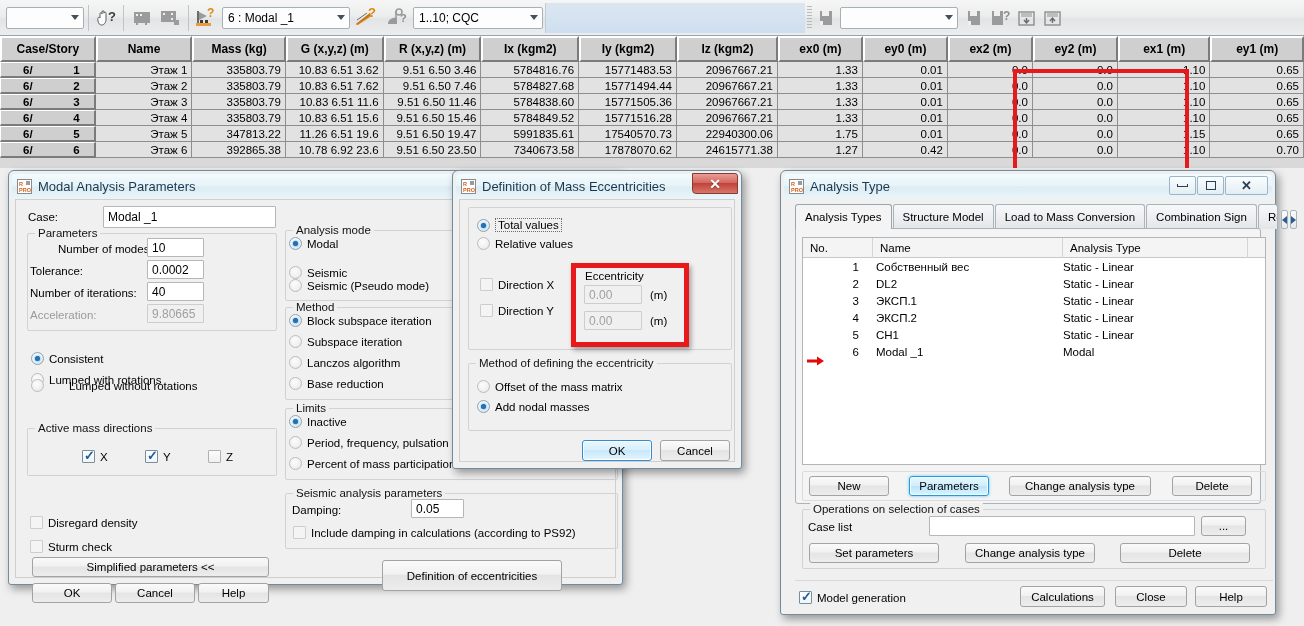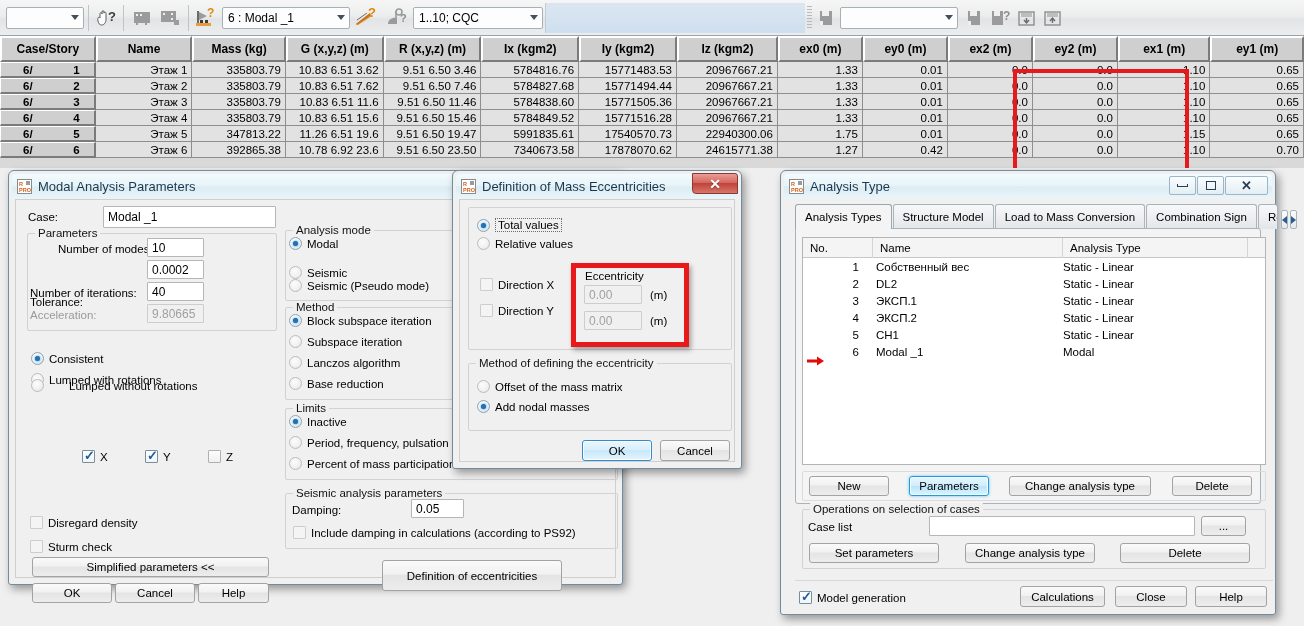--- a/index.html
+++ b/index.html
@@ -513,21 +513,21 @@
           <span>Modal _1</span>
         </div>
 
         <div class="group" style="left:11px; top:33px; width:250px; height:98px;">
           <span class="glabel">Parameters</span>
         </div>
         <span class="lbl" style="left:14px; top:43px;padding-left:28px;">Number of modes:</span>
         <div class="txt" style="left:131px; top:38px; width:57px; height:19px;">
           <span>10</span>
         </div>
-        <span class="lbl" style="left:14px; top:65px;margin-top:31px;">Tolerance:</span>
+        <span class="lbl" style="left:14px; top:65px;">Tolerance:</span>
         <div class="txt" style="left:131px; top:60px; width:57px; height:19px;">
           <span>0.0002</span>
         </div>
         <span class="lbl" style="left:14px; top:87px;">Number of iterations:</span>
         <div class="txt" style="left:131px; top:82px; width:57px; height:19px;">
           <span>40</span>
         </div>
         <span class="lbl dim" style="left:14px; top:109px;">Acceleration:</span>
         <div class="txt dis" style="left:131px; top:104px; width:57px; height:19px;">
           <span>9.80665</span>
@@ -539,20 +539,23 @@
         </div>
         <div class="radio" style="left:15px; top:173px;">
           <span class="dot off"></span>
           <span>Lumped with rotations</span>
         </div>
         <div class="radio" style="left:15px; top:179px;gap:20px;">
           <span class="dot off"></span>
           <span>Lumped without rotations</span>
         </div>
 
+        <div class="group" style="left:11px; top:228px; width:250px; height:48px;">
+          <span class="glabel">Active mass directions</span>
+        </div>
         <div class="chk" style="left:66px; top:250px;">
           <span class="box on"></span>
           <span>X</span>
         </div>
         <div class="chk" style="left:129px; top:250px;">
           <span class="box on"></span>
           <span>Y</span>
         </div>
         <div class="chk" style="left:192px; top:250px;">
           <span class="box"></span>

